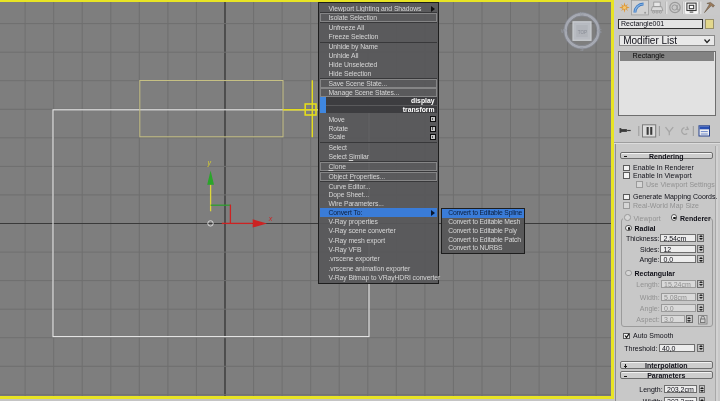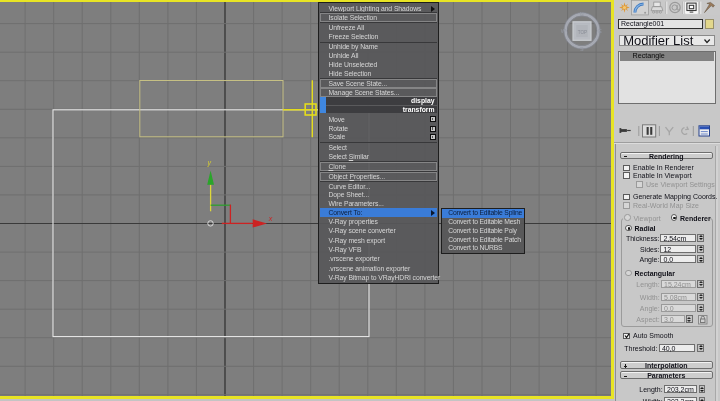--- a/index.html
+++ b/index.html
@@ -173,25 +173,25 @@
  <rect x="-2.2" y="-2.2" width="4.4" height="3.4" fill="none" stroke="#3a3a3a" stroke-width="1.1"></rect>
  <line x1="-1.8" y1="4.6" x2="1.8" y2="4.6" stroke="#3a3a3a" stroke-width="1"></line>
 </g>
 <g transform="translate(95.5,7.8)">
  <path d="M -4.8 4.6 L 2.6 -2.8 L 4.4 -1 L 4.8 -4 L 1.6 -4.6 L -3.4 -4.2 L -1 -3.4 Z" fill="none"></path>
  <path d="M -5 4.8 L 1.8 -2.2 L 3.4 -0.6 L 5 -2.2 L 1 -5.4 L -2.6 -4.4 L 0.2 -3.8 Z" fill="#9a7a5a" stroke="#6a5a4a" stroke-width="0.6"></path>
 </g>
 </svg>
 <div class="fld" style="left:4.5px; top:19.2px; width:85px; height:9.6px; border-color:#2e2e2e; line-height:8.4px; background:#e4e4e4;">Rectangle001</div>
 <div class="abs" style="position:absolute; left:91.3px; top:19.2px; width:9px; height:9.6px; background:#e2d78c; border:1px solid #98906a;"></div>
-<div style="position:absolute; left:5.7px; top:34.8px; width:96px; height:11.2px; background:#e8e8e8; border:1px solid #8a8a8a; font-size:13px; line-height:10px; padding-left:3px; color:#101018;">Modifier List
+<div style="position:absolute; left:5.7px; top:34.8px; width:96px; height:11.2px; background:#e8e8e8; border:1px solid #8a8a8a; font-size:10px; line-height:10px; padding-left:3px; color:#101018;">Modifier List
 <svg width="7" height="5" style="position:absolute; right:3px; top:3.4px">
         <polyline points="0.5,0.5 3,3.5 5.8,0.5" fill="none" stroke="#222" stroke-width="1.2"></polyline>
       </svg></div>
-<div style="position:absolute; left:4.5px; top:50.8px; width:97.5px; height:53px; background:#e2e2e2; border:1px solid #6e6e6e;">
+<div style="position:absolute; left:4.5px; top:50.8px; width:97.5px; height:65px; background:#e2e2e2; border:1px solid #6e6e6e;">
 <div style="position:absolute; left:0.5px; top:0.5px; right:0.5px; height:8.6px; background:#828282; font-size:7.2px; line-height:8.6px; padding-left:13px; color:#0a0a0a;">Rectangle</div>
 </div>
 <svg width="106.5" height="16" style="position:absolute; left:0; top:124px">
 <g transform="translate(11.5,6.5)">
  <rect x="-4.8" y="-1.4" width="6.2" height="2.8" fill="#3a3a3a"></rect>
  <rect x="-6" y="-2.4" width="1.8" height="4.8" fill="#3a3a3a"></rect>
  <line x1="1.6" y1="0" x2="5.2" y2="0" stroke="#3a3a3a" stroke-width="1.2"></line>
 </g>
 <line x1="24.8" y1="2" x2="24.8" y2="12" stroke="#9a9a9a" stroke-width="1"></line>
 <rect x="28.5" y="0.8" width="13.2" height="12.2" fill="#dcdcdc" stroke="#7a7a7a" stroke-width="1"></rect>

